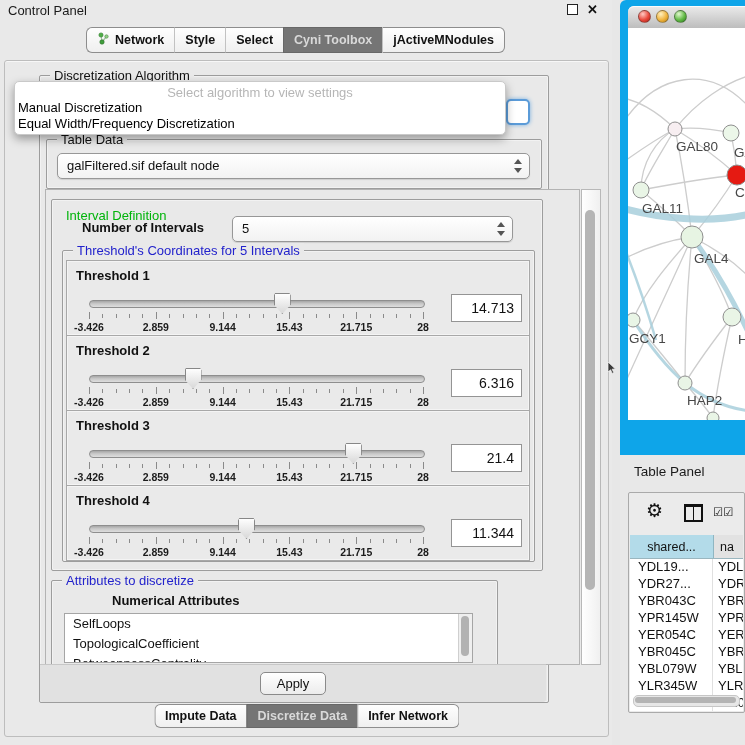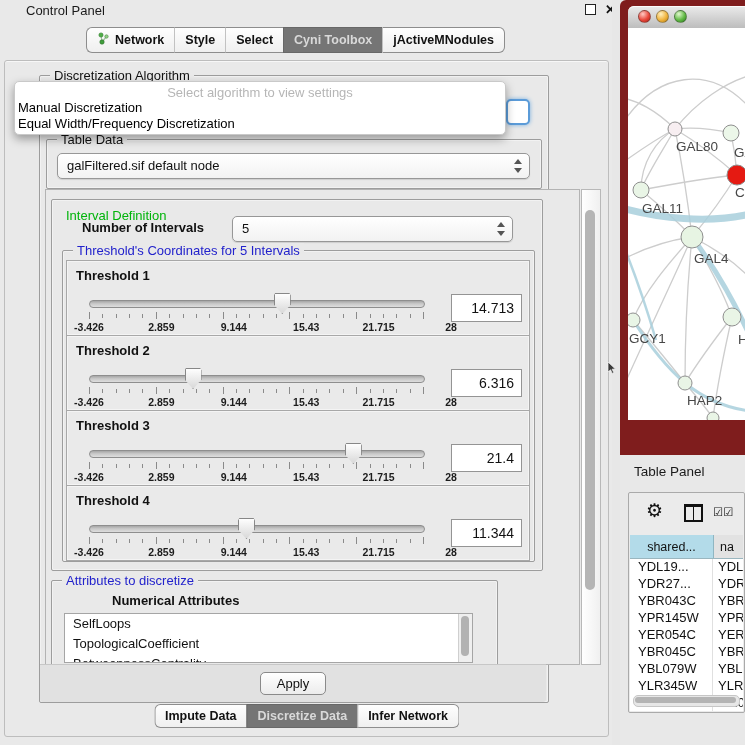--- a/index.html
+++ b/index.html
@@ -1,19 +1,19 @@
 <!DOCTYPE html>
 <html><head>
 <meta charset="utf-8">
 <style>
   html,body{margin:0;padding:0;background:#e8e8e8;font-family:"Liberation Sans",sans-serif;}
   #root{position:relative;width:745px;height:745px;overflow:hidden;background:#e8e8e8;}
   
   .ctrl{position:absolute;left:0;top:0;width:612px;height:745px;background:#e9e9e9;}
-  .cp-titlebar{position:absolute;left:18px;top:0;width:100%;height:20px;font-size:13px;color:#1a1a1a;}
+  .cp-titlebar{position:absolute;left:0;top:0;width:100%;height:20px;font-size:13px;color:#1a1a1a;}
   .cp-titlebar .ttl{position:absolute;left:8px;top:3px;}
   .winbtns{position:absolute;right:14px;top:4px;display:flex;align-items:center;gap:9px;}
   .float-btn{width:9px;height:9px;border:1.5px solid #222;display:inline-block;background:#fff;}
   .close-btn{font-weight:bold;font-size:13px;color:#111;line-height:11px;}
   .tabbar{position:absolute;display:flex;}
   .tabbar.top{left:86px;top:27px;}
   .tab{border-top:1px solid #8d8d8d;border-bottom:1px solid #8d8d8d;border-left:1px solid #c2c2c2;
        background:linear-gradient(#fefefe,#efefef);color:#111;font-size:12.5px;font-weight:bold;
        padding:4px 10px;display:flex;align-items:center;gap:5px;white-space:nowrap;cursor:default;}
   .tab:first-child{border-left:1px solid #8d8d8d;border-radius:6px 0 0 6px;}
@@ -53,21 +53,21 @@
   .thlabel{position:absolute;left:9px;top:7px;font-size:13px;font-weight:bold;color:#111;}
   .sliderarea{position:absolute;left:22px;top:34px;width:334px;height:38px;}
   .track{position:absolute;left:0;top:5px;width:100%;height:6px;border:1px solid #8e8e8e;border-radius:4px;
          background:linear-gradient(#a6a6a6,#c8c8c8 45%,#dedede);}
   .thumb{position:absolute;top:-2px;width:15px;height:19px;border:1px solid #878787;
          background:linear-gradient(#fefefe,#d9d9d9);
          clip-path:polygon(8% 0,92% 0,100% 12%,100% 55%,50% 100%,0 55%,0 12%);}
   .ticks{position:absolute;left:0;top:17px;width:100%;height:8px;}
   .tick{position:absolute;width:1px;height:4px;background:#8a8a8a;top:2px;}
   .tick.major{height:7px;top:0;}
-  .scale{position:absolute;left:0;top:26px;width:100%;height:12px;padding-left:28px;}
+  .scale{position:absolute;left:0;top:26px;width:100%;height:12px;}
   .scale span{position:absolute;transform:translateX(-50%);font-size:10.5px;font-weight:bold;color:#1c1c1c;white-space:nowrap;}
   .thvalue{position:absolute;right:7px;top:33px;width:62px;height:26px;border:1px solid #949494;background:#fff;
            font-family:"Liberation Sans",sans-serif;font-size:14px;color:#111;text-align:right;padding:0 7px 0 0;}
   
   .agroup{left:5px;top:390px;width:445px;height:92px;}
   .alabel{position:absolute;left:12px;top:12px;font-size:13px;font-weight:bold;color:#111;padding-left:48px;}
   .alist{position:absolute;left:12px;top:32px;width:407px;height:48px;background:#fff;border:1px solid #a5a5a5;overflow:hidden;}
   .aitem{font-size:13px;color:#111;line-height:20px;padding-left:8px;white-space:nowrap;}
   .alist-sb{position:absolute;right:0;top:0;width:13px;height:100%;background:#efefef;border-left:1px solid #cfcfcf;}
   .alist-thumb{position:absolute;left:2px;top:2px;width:8px;height:40px;background:#b2b2b2;border-radius:4px;}
@@ -76,21 +76,21 @@
            background:linear-gradient(90deg,#ffffff,#f0f0f0);}
   .vthumb{position:absolute;left:3px;top:20px;width:10px;height:380px;background:#b5b5b5;border-radius:6px;}
   
   .applyband{position:absolute;left:35px;top:603px;width:506px;height:37px;background:#e1e1e1;border-top:1px solid #c7c7c7;border-radius:0 0 3px 3px;}
   .applybtn{position:absolute;left:50%;top:7px;transform:translateX(-50%);min-width:66px;height:23px;
             border:1px solid #8a8a8a;border-radius:5px;background:linear-gradient(#ffffff,#ececec);
             font-family:"Liberation Sans",sans-serif;font-size:13px;color:#111;}
   .tabbar.bottom{top:643px;left:50%;transform:translateX(-50%);}
   
   .gapcol{position:absolute;left:612px;top:0;width:8px;height:745px;background:#e7e7e7;}
-  .netwin{position:absolute;left:620px;top:0;width:125px;height:455px;background:#7f1d1d;border-top-left-radius:6px;overflow:hidden;}
+  .netwin{position:absolute;left:620px;top:0;width:125px;height:455px;background:#0ea5e9;border-top-left-radius:6px;overflow:hidden;}
   .net-titlebar{position:absolute;left:8px;top:6px;width:117px;height:22px;border-top-left-radius:6px;
                 background:linear-gradient(#ebebeb,#bdbdbd);border-bottom:1px solid #8f8f8f;box-shadow:inset 0 1px 0 #fbfbfb;}
   .light{position:absolute;top:4px;width:13px;height:13px;border-radius:50%;border:1px solid rgba(60,60,60,.45);box-sizing:border-box;}
   .light.red{left:10px;background:radial-gradient(circle at 35% 28%,#ffc9c2,#e8483c 55%,#a61d12);}
   .light.yellow{left:28px;background:radial-gradient(circle at 35% 28%,#fff0c0,#f0b43e 55%,#b57c12);}
   .light.green{left:46px;background:radial-gradient(circle at 35% 28%,#e0f8cd,#62ba46 55%,#2c7c1b);}
   .canvas{position:absolute;left:8px;top:28px;width:117px;height:392px;background:#fff;overflow:hidden;}
   .canvas svg{display:block;}
   
   .tp-header{position:absolute;left:612px;top:455px;width:133px;height:34px;}

